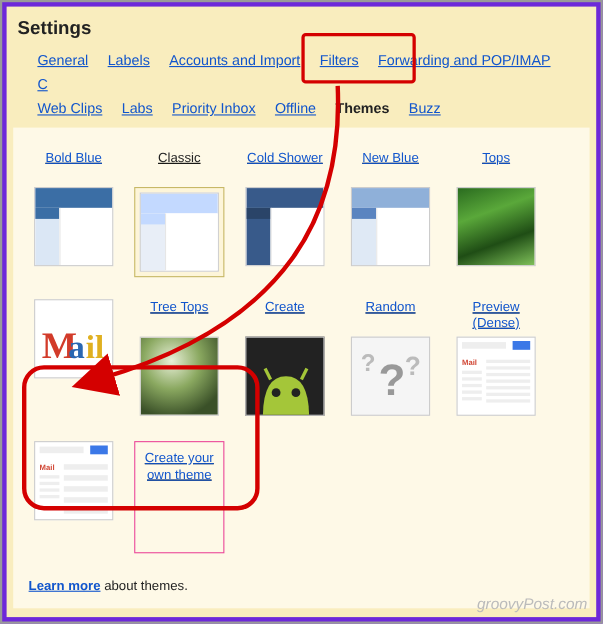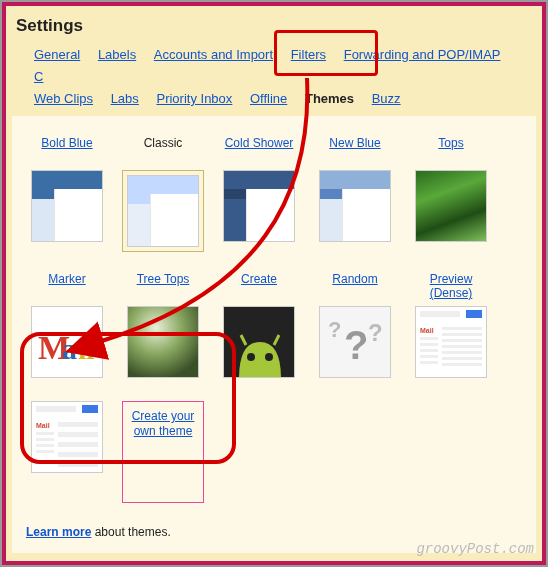--- a/index.html
+++ b/index.html
@@ -1,37 +1,37 @@
 <!DOCTYPE html>
 <html><head>
 <meta charset="utf-8">
 <style>
   * { box-sizing: border-box; margin: 0; padding: 0; }
   body { font-family: Arial, sans-serif; font-size: 13px; background: #fff; }
-  .frame { width: 548px; height: 567px; border: 2px solid #999; background: #be185d; position: relative; overflow: hidden; }
+  .frame { width: 548px; height: 567px; border: 2px solid #999; background: #6d28d9; position: relative; overflow: hidden; }
   .outer { position: absolute; top: 4px; left: 4px; right: 4px; bottom: 4px; background: #f9edbe; }
   .header { padding: 10px 10px 4px 10px; }
   .header h1 { font-size: 17px; font-weight: bold; color: #222; margin-bottom: 4px; }
   .tabs { padding: 0 10px 6px 28px; line-height: 22px; }
   .tabs a { color: #1155cc; text-decoration: underline; margin-right: 14px; font-size: 13px; display: inline-block; }
   .tab-active { font-weight: bold; color: #222 !important; text-decoration: none !important; }
   .content { background: #fef9e7; margin: 0 6px 6px 6px; padding: 20px 14px 14px 14px; min-height: 430px; position: relative; }
-  .grid { display: flex; flex-wrap: wrap; gap: 20px 14px; }
+  .grid { display: flex; flex-wrap: wrap; gap: 20px 14px; text-decoration: underline; }
   .theme { width: 82px; text-align: center; }
   .theme-label { color: #1155cc; text-decoration: underline; font-size: 12px; display: block; height: 30px; line-height: 14px; margin-bottom: 4px; cursor: pointer; }
   .theme-label.noun { text-decoration: none; color: #222; }
   .thumb { width: 72px; height: 72px; border: 1px solid #ccc; background: #fff; margin: 0 auto; position: relative; overflow: hidden; }
   .theme.selected .thumb-wrap { border: 1px solid #c7b867; background: #fdf5d9; padding: 4px; display: inline-block; }
   .theme .thumb-wrap { display: inline-block; padding: 0; }
   .wide { width: 82px; }
   .create-box { width: 82px; height: 102px; border: 1px solid #ec4899; text-align: center; padding: 6px 4px; }
   .create-box a { color: #1155cc; text-decoration: underline; font-size: 12px; }
   .footer { margin-top: 22px; font-size: 12px; color: #222; }
   .footer a { color: #1155cc; text-decoration: underline; font-weight: bold; }
-  .watermark { position: absolute; bottom: 8px; right: 12px; color: #bbb; font-style: italic; font-size: 14px; font-family: Liberation Mono, monospace; }
+  .watermark { position: absolute; bottom: 8px; right: 12px; color: #bbb; font-style: italic; font-size: 14px; font-family: Liberation Sans, sans-serif; }
 
   
   .t-top { position:absolute; top:0; left:0; right:0; height:18px; }
   .t-side { position:absolute; top:18px; left:0; width:22px; bottom:0; }
   .t-main { position:absolute; top:18px; left:22px; right:0; bottom:0; background:#fff; border-left: 1px solid #e6e6e6;}
   .t-sel { position:absolute; top:18px; left:0; width:22px; height:10px; }
 
   
   .pv { background:#fff; }
   .pv .bar { position:absolute; top:4px; left:4px; width:40px; height:6px; background:#eee; }
@@ -119,21 +119,20 @@
         </div>
 
 
         <div class="theme">
           <span class="theme-label">Tops</span>
           <div class="thumb-wrap"><div class="thumb" style="background:linear-gradient(160deg,#2a6b1f,#5aa83a,#1f4d15,#7fc05a);">
           </div></div>
         </div>
 
         <div class="theme">
-          <span class="theme-label">Marker</span>
           <div class="thumb-wrap"><div class="thumb" style="background:#fff;">
             <svg width="72" height="72" viewBox="0 0 72 72">
               <text x="6" y="52" font-family="Georgia" font-size="34" font-weight="bold" fill="#d23b2a">M</text>
               <text x="30" y="52" font-family="Georgia" font-size="30" font-weight="bold" fill="#2a67b2">a</text>
               <text x="46" y="52" font-family="Georgia" font-size="30" font-weight="bold" fill="#e0b020">il</text>
             </svg>
           </div></div>
         </div>
 
         <div class="theme">

